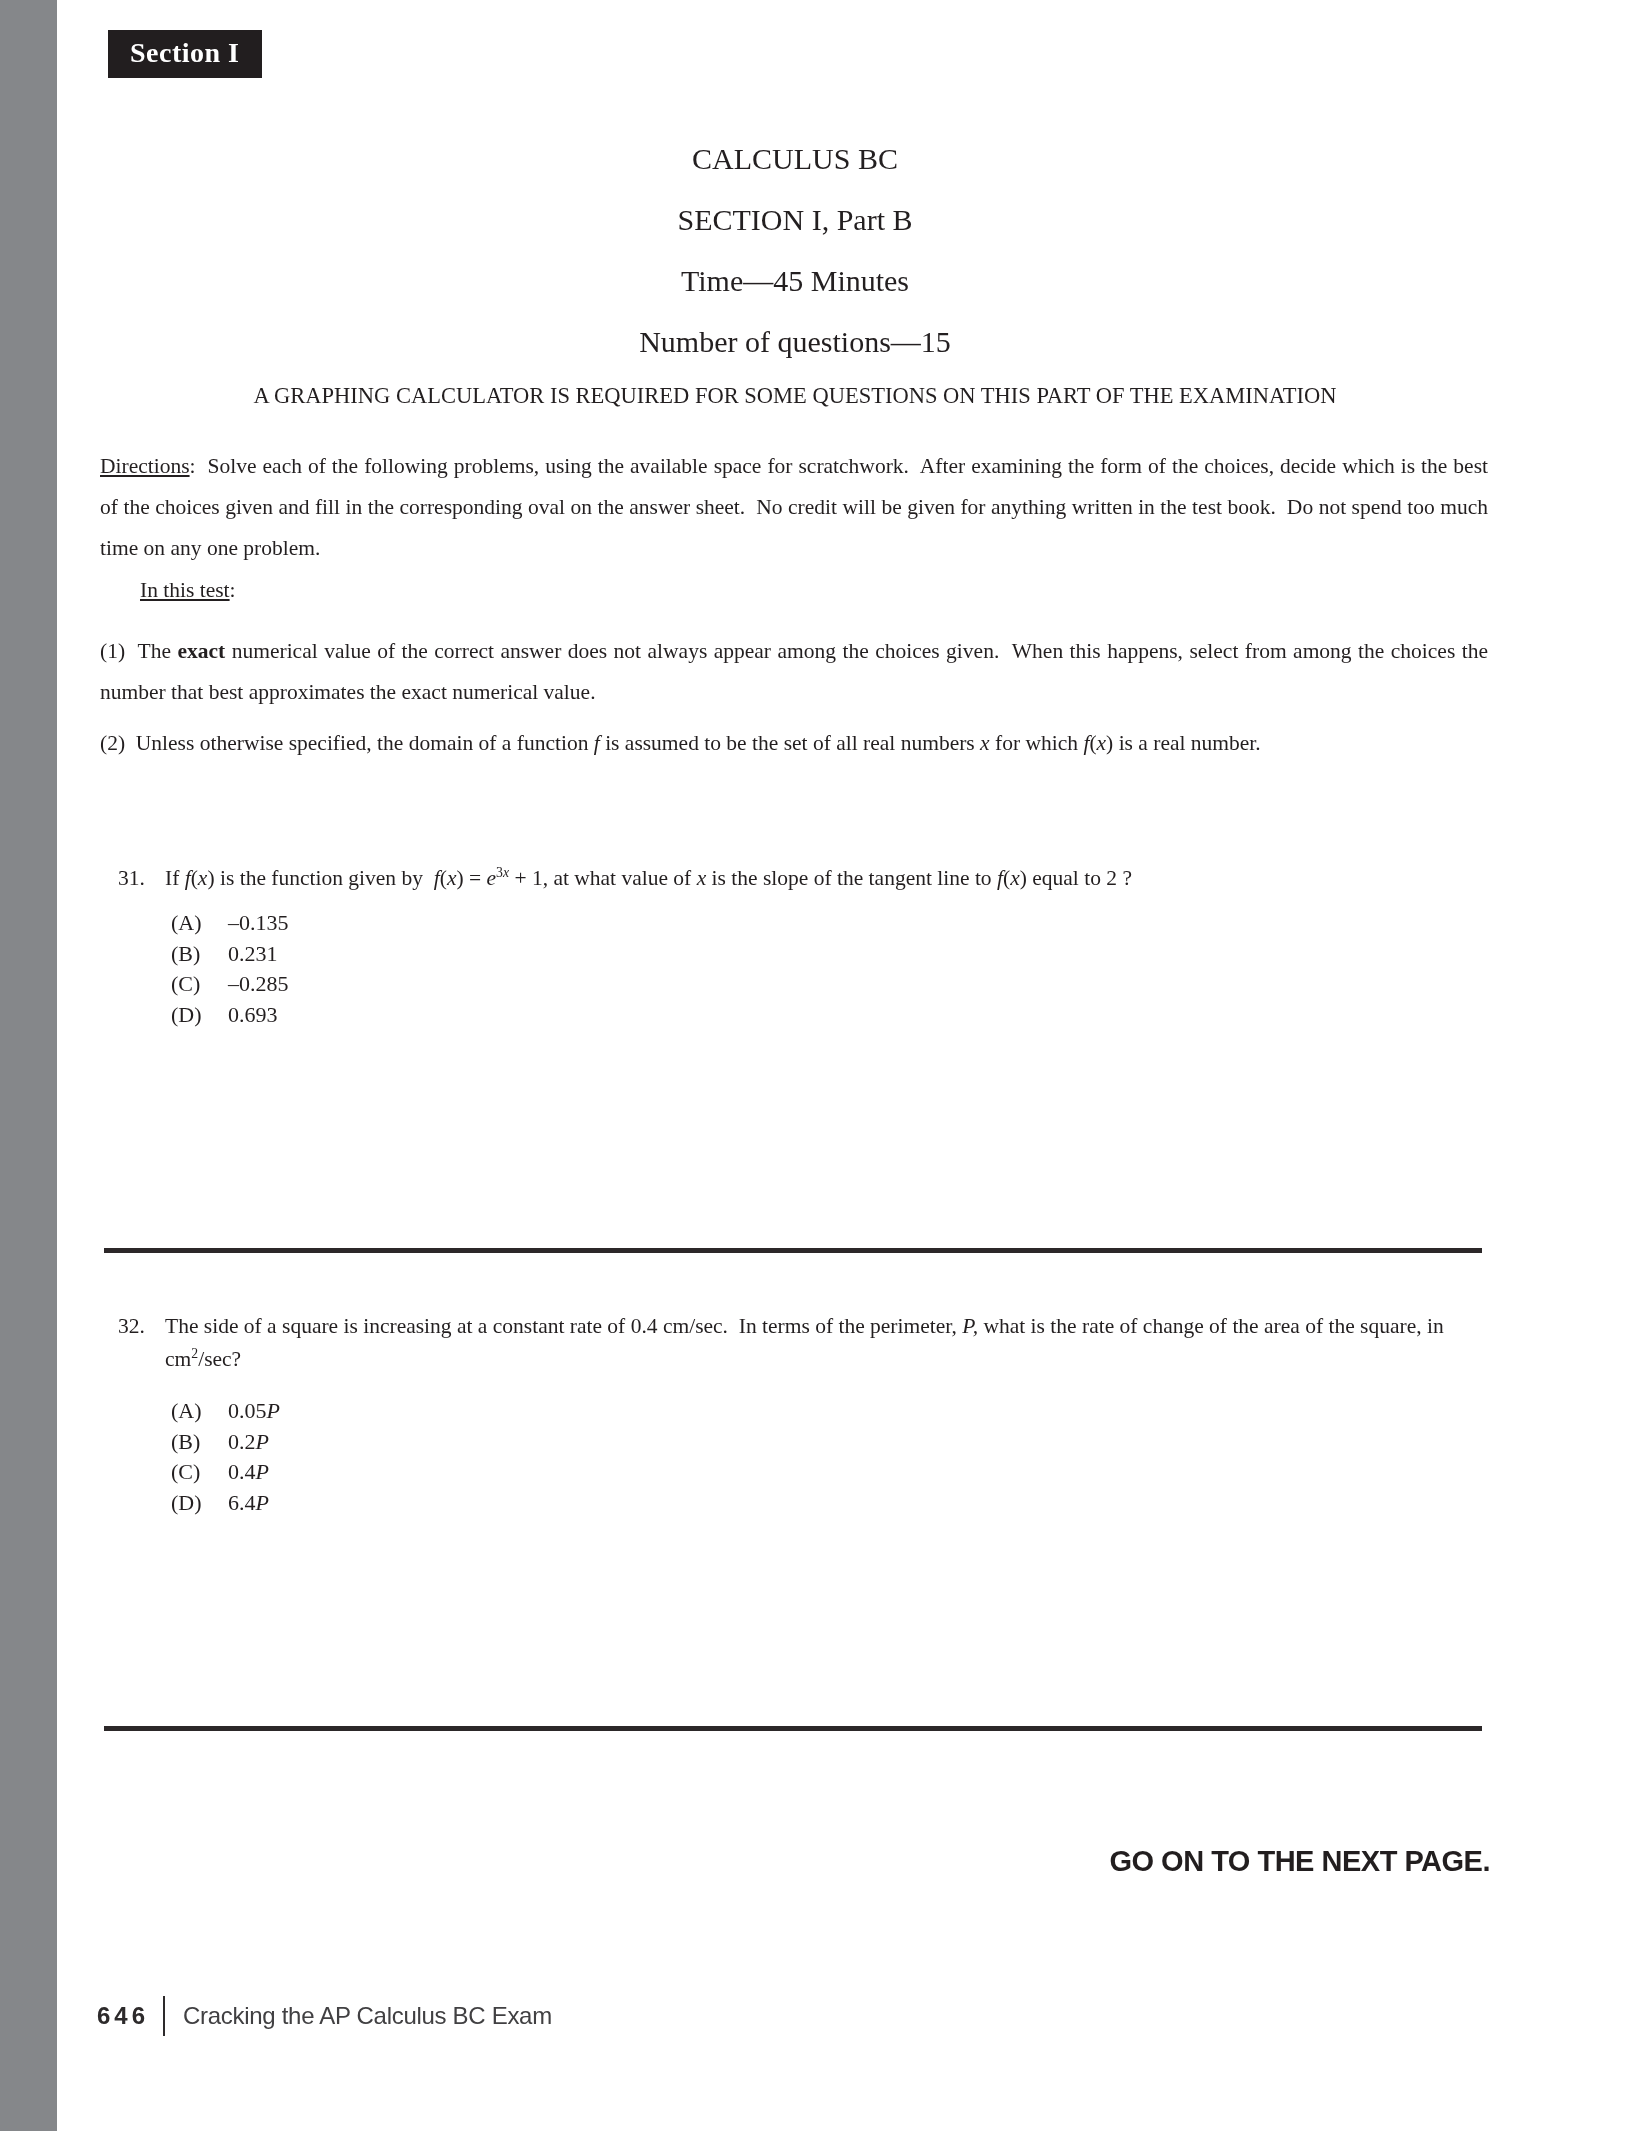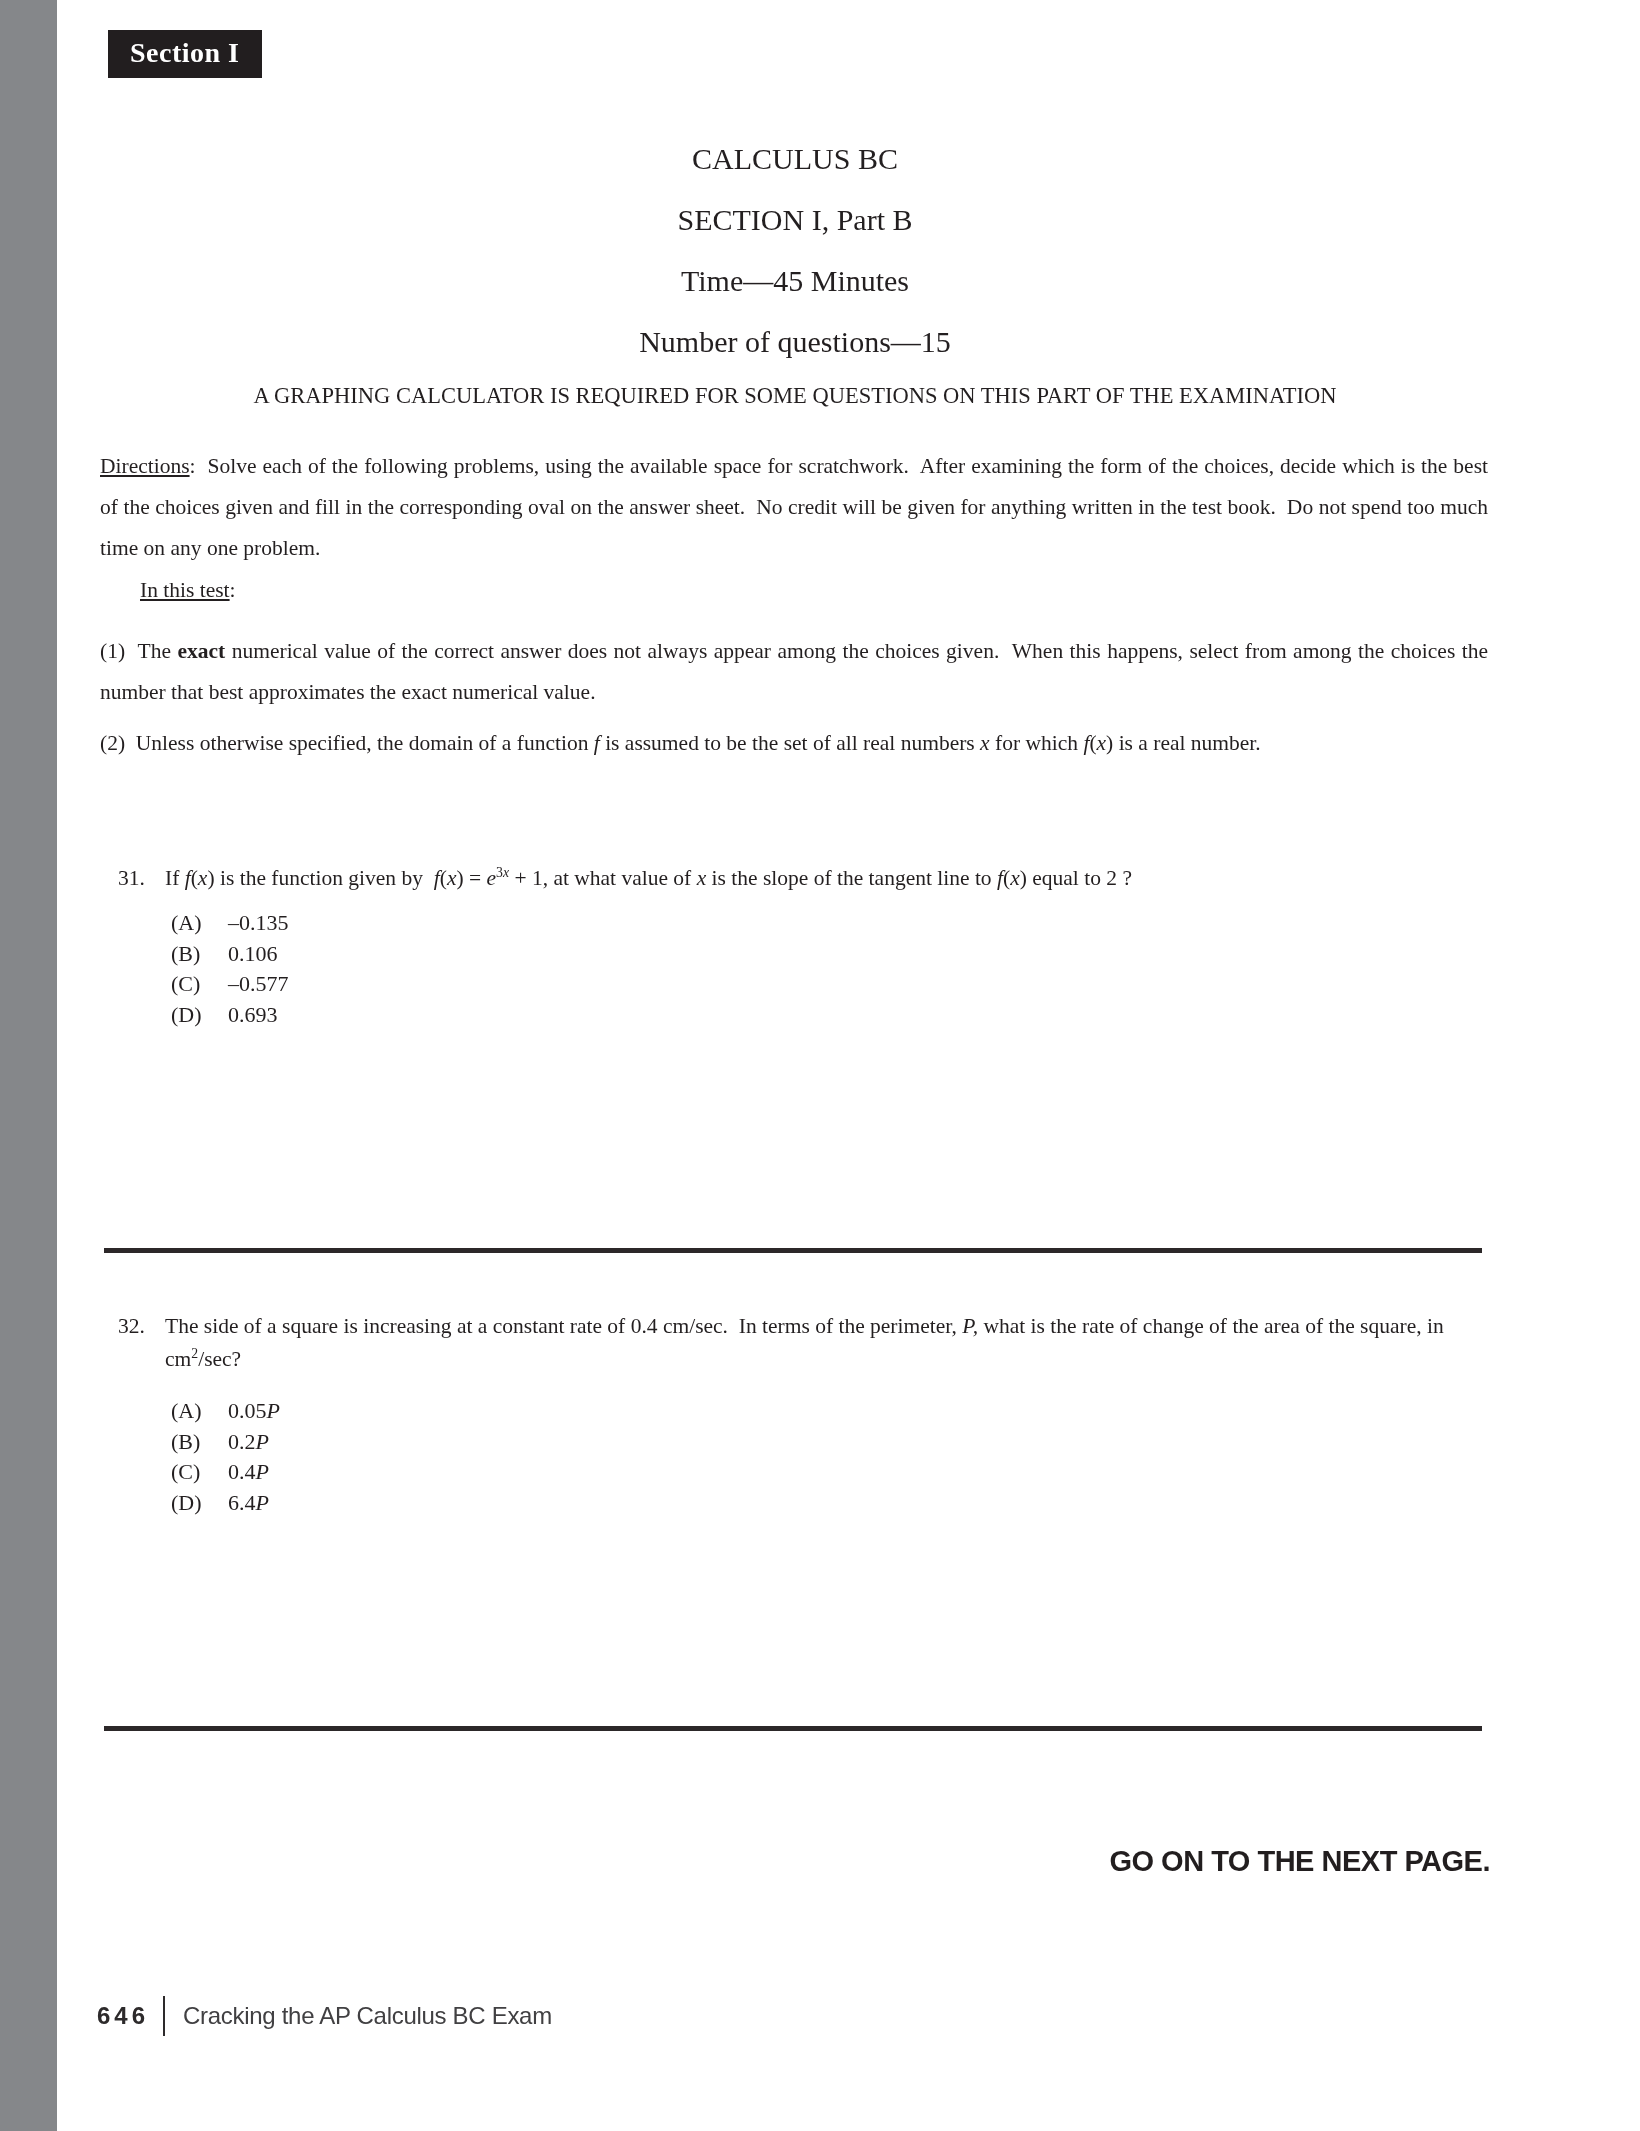--- a/index.html
+++ b/index.html
@@ -95,25 +95,25 @@
   <div class="q-text"><span>If </span><span class="rt-i">f</span><span>(</span><span class="rt-i">x</span><span>) is the function given by  </span><span class="rt-i">f</span><span>(</span><span class="rt-i">x</span><span>) = </span><span class="rt-i">e</span><span class="rt-sup">3</span><span class="rt-sup rt-i">x</span><span> + 1, at what value of </span><span class="rt-i">x</span><span> is the slope of the tangent line to </span><span class="rt-i">f</span><span>(</span><span class="rt-i">x</span><span>) equal to 2 ?</span></div>
 </div>
 
 <div class="choices choices-31">
   <div class="choice-row">
     <span class="choice-label">(A)</span>
     <span class="choice-value"><span>–0.135</span></span>
   </div>
   <div class="choice-row">
     <span class="choice-label">(B)</span>
-    <span class="choice-value"><span>0.106</span></span>
+    <span class="choice-value"><span>0.231</span></span>
   </div>
   <div class="choice-row">
     <span class="choice-label">(C)</span>
-    <span class="choice-value"><span>–0.577</span></span>
+    <span class="choice-value"><span>–0.285</span></span>
   </div>
   <div class="choice-row">
     <span class="choice-label">(D)</span>
     <span class="choice-value"><span>0.693</span></span>
   </div>
 </div>
 
 <div class="hrule rule-1"></div>
 
 <div class="question q32">

